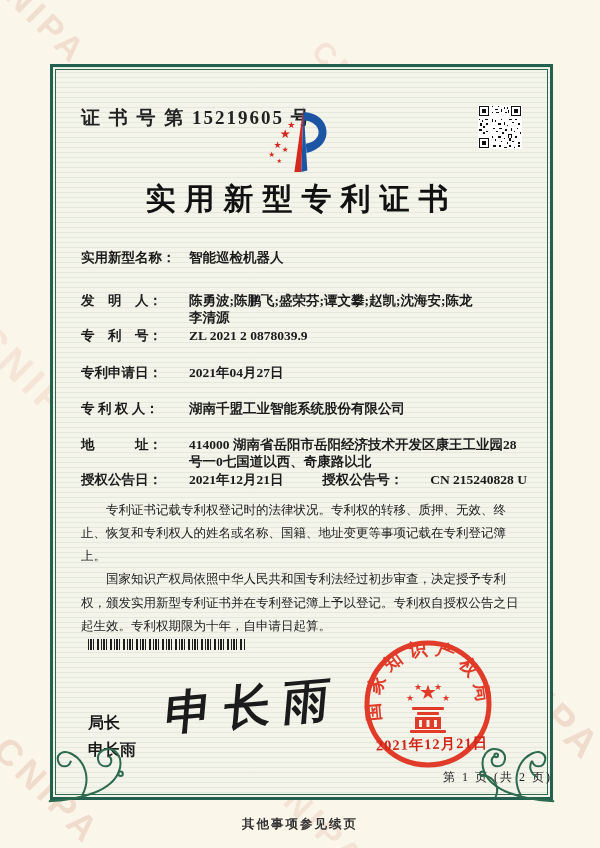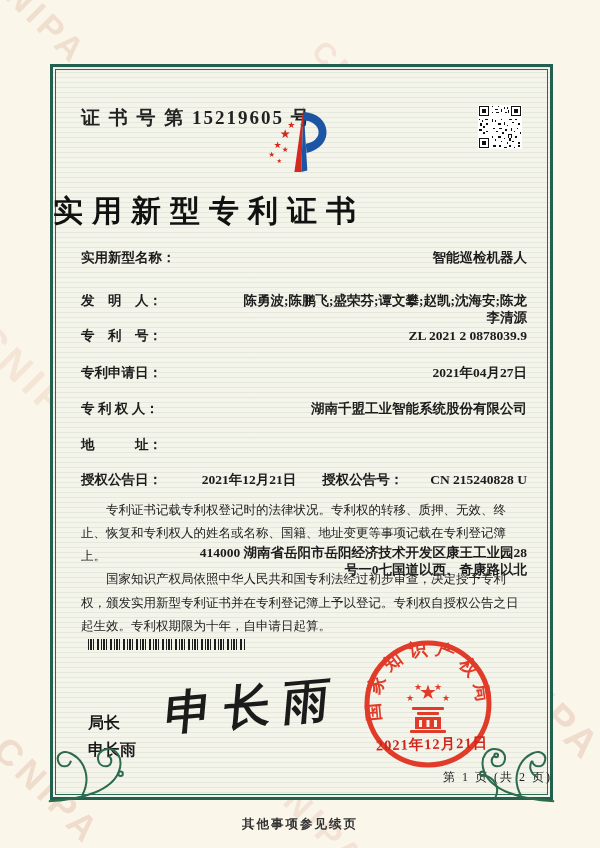--- a/index.html
+++ b/index.html
@@ -36,34 +36,34 @@
     position:absolute;inset:2px;border:1px solid #2a6a4e;pointer-events:none;
   }
   
   .cert-no{
     position:absolute;left:28px;top:38px;font-size:19px;font-weight:600;
     letter-spacing:2px;color:#222;
   }
   .qr{position:absolute;right:28px;top:38px;width:42px;height:42px;background:#fff;padding:1px;}
   .logo{position:absolute;left:211px;top:32px;width:76px;height:82px;}
   .title{
-    position:absolute;left:0;top:124px;width:100%;text-align:left;
+    position:absolute;left:0;top:112px;width:100%;text-align:center;
     font-size:30px;font-weight:700;letter-spacing:9px;color:#111;
   }
   
   .fields{position:absolute;left:28px;top:182px;width:446px;font-size:13.5px;font-weight:600;}
   .frow{position:absolute;left:0;display:flex;width:100%;}
   .frow .lab{flex:0 0 108px;white-space:nowrap;}
-  .frow .val{flex:1;white-space:pre-line;line-height:17px;text-align:right;}
+  .frow .val{flex:1;white-space:pre-line;line-height:17px;}
   .r-name{top:0;}
   .r-inv{top:43px;}
   .r-pno{top:78px;}
   .r-appd{top:115px;}
   .r-owner{top:151px;}
-  .r-addr{top:187px;flex-direction:column;}
+  .r-addr{top:187px;}
   .r-grant{top:222px;}
   .grant2{margin-left:26px;display:flex;}
   
   .bodytext{
     position:absolute;left:28px;top:432px;width:448px;
     font-size:12.5px;line-height:1.85;color:#222;font-weight:500;
   }
   .bodytext p{margin:0;text-indent:2em;}
   
   .barcode{

